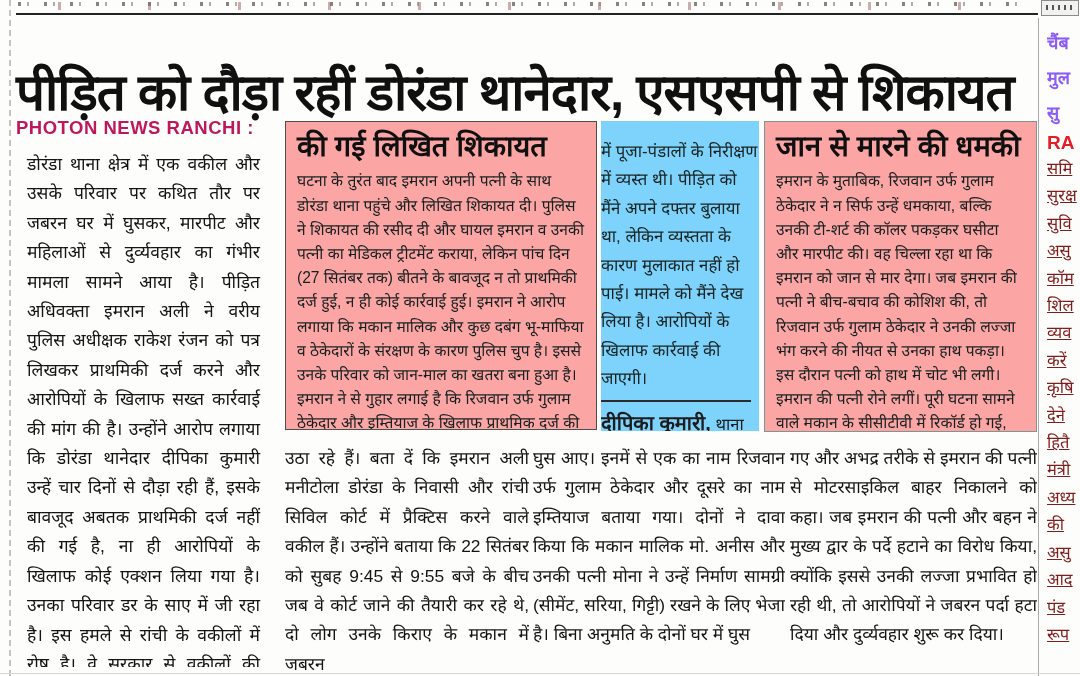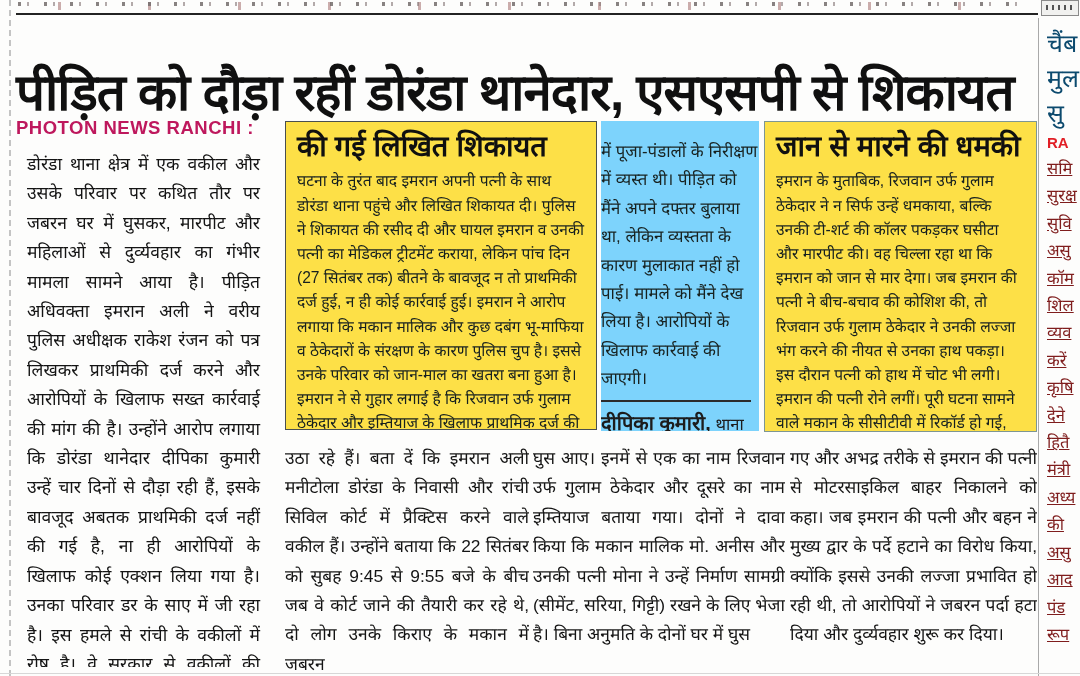--- a/index.html
+++ b/index.html
@@ -16,29 +16,29 @@
   .corner-box{position:absolute;right:1px;top:0;width:36px;height:14px;border:1px solid #8a8a8a;background:#f1f1ef;
     overflow:hidden;}
   .corner-box::after{content:"";display:block;margin:4px 4px 0 4px;height:5px;
     background:repeating-linear-gradient(90deg,#555 0 2px,transparent 2px 6px);}
   .top-rule{position:absolute;left:16px;top:13px;width:1022px;height:2px;background:#232323;}
   .headline{position:absolute;left:16px;top:22px;width:1018px;font-size:51px;line-height:1.45;
     font-weight:900;color:#101010;letter-spacing:-1px;white-space:nowrap;}
   
   .right-sep{position:absolute;left:1038px;top:18px;height:658px;width:1px;background:#a9a9a9;}
   .side-col{position:absolute;left:1047px;top:26px;width:33px;height:650px;overflow:hidden;}
-  .side-col .h{font-size:25px;font-weight:400;line-height:35px;color:#0c4a6e;white-space:nowrap;}
-  .side-col .tag{font-size:15px;font-weight:700;color:#e11f26;line-height:24px;white-space:nowrap;}
+  .side-col .h{font-size:18px;font-weight:700;line-height:35px;color:#8b5cf6;white-space:nowrap;}
+  .side-col .tag{font-size:19px;font-weight:700;color:#e11f26;line-height:24px;white-space:nowrap;}
   .side-col .frag{font-size:16.5px;line-height:27.4px;color:#7f1d1d;white-space:nowrap;text-decoration:underline;}
   
   .lead-col{position:absolute;left:16px;top:117px;width:255px;height:550px;overflow:hidden;}
   .byline{color:#be185d;font-weight:700;font-size:18.5px;letter-spacing:.5px;margin:0 0 4px 0;}
   .lead-body{font-size:17.5px;line-height:29.4px;text-align:justify;margin:11px;color:#141414;}
   
-  .teal-box{position:absolute;background:#fde047;border:1.5px solid #4a4f4e;box-sizing:border-box;
+  .teal-box{position:absolute;background:#fca5a5;border:1.5px solid #4a4f4e;box-sizing:border-box;
     padding:6px 11px 8px 11px;overflow:hidden;}
   #box-complaint{left:285px;top:121px;width:312px;height:309px;}
   #box-threat{left:764px;top:121px;width:273px;height:311px;border-color:#7d9693;}
   .box-title{font-size:29px;font-weight:900;color:#101010;margin:2px 0 6px 0;line-height:1.15;}
   .box-body{font-size:15.6px;line-height:24.2px;margin:0;color:#16201f;text-align:left;}
   
   .quote-col{position:absolute;left:601px;top:121px;width:158px;height:310px;background:#7dd3fc;
     overflow:hidden;padding-top:17px;box-sizing:border-box;}
   .quote-body{font-size:16.8px;line-height:28.4px;margin:0;color:#17211f;}
   .quote-col hr{border:none;border-top:2px solid #2c2c2c;margin:6px 0 8px 0;width:150px;}

